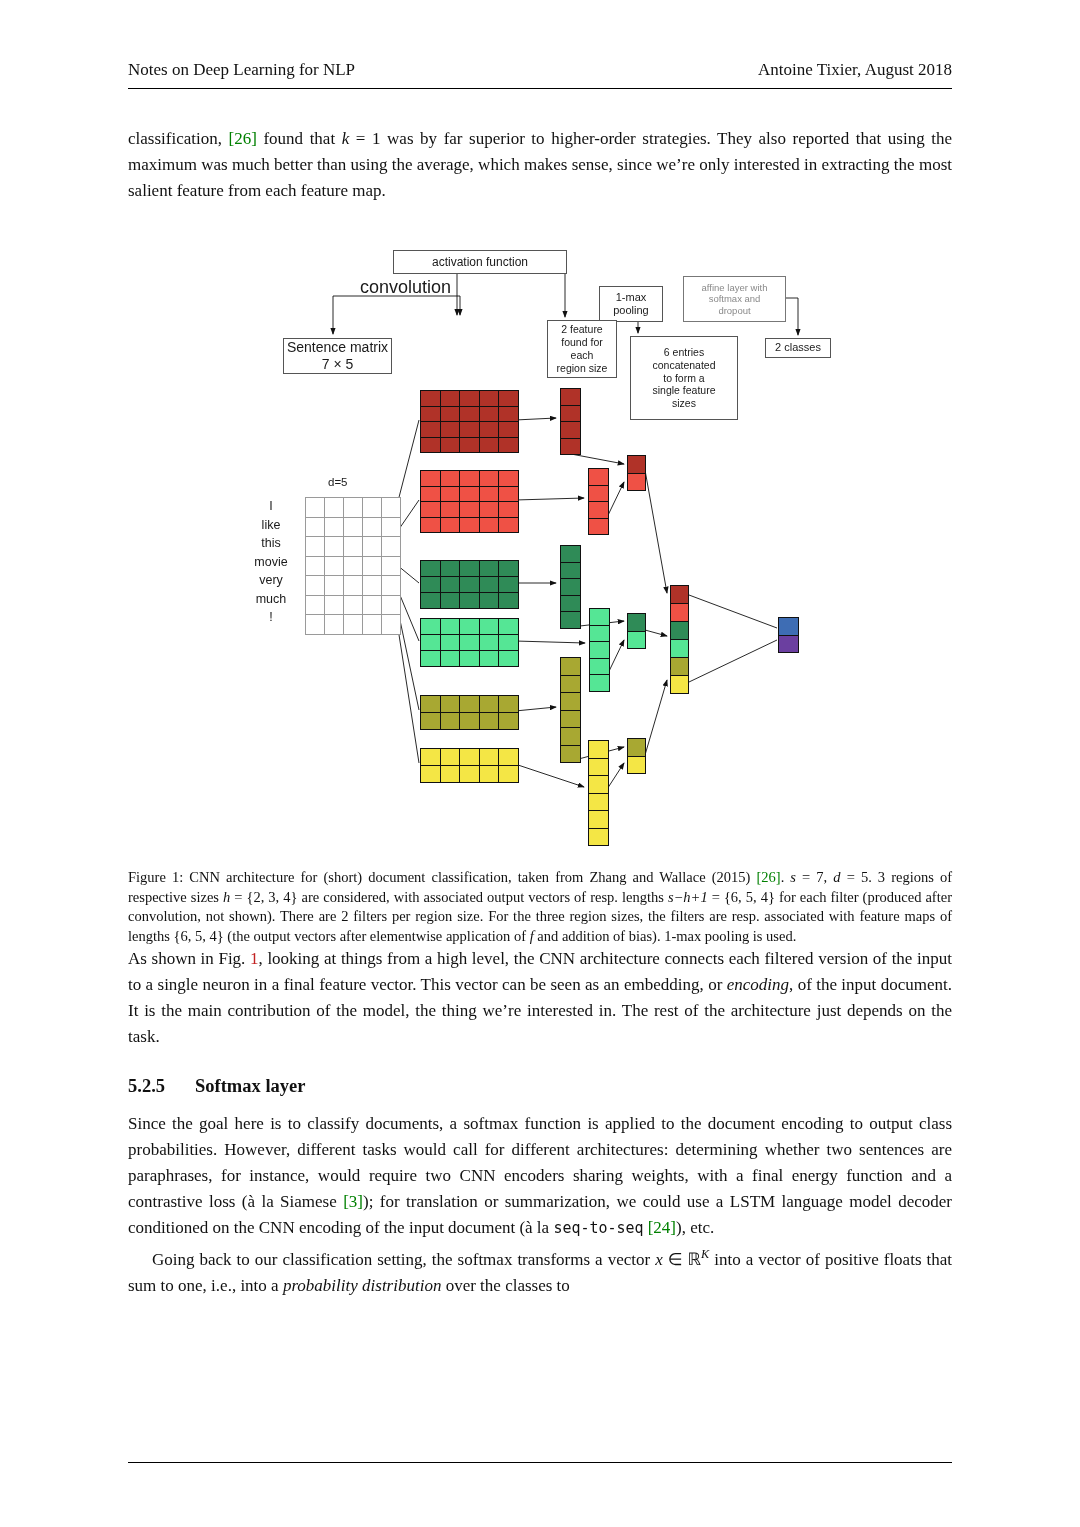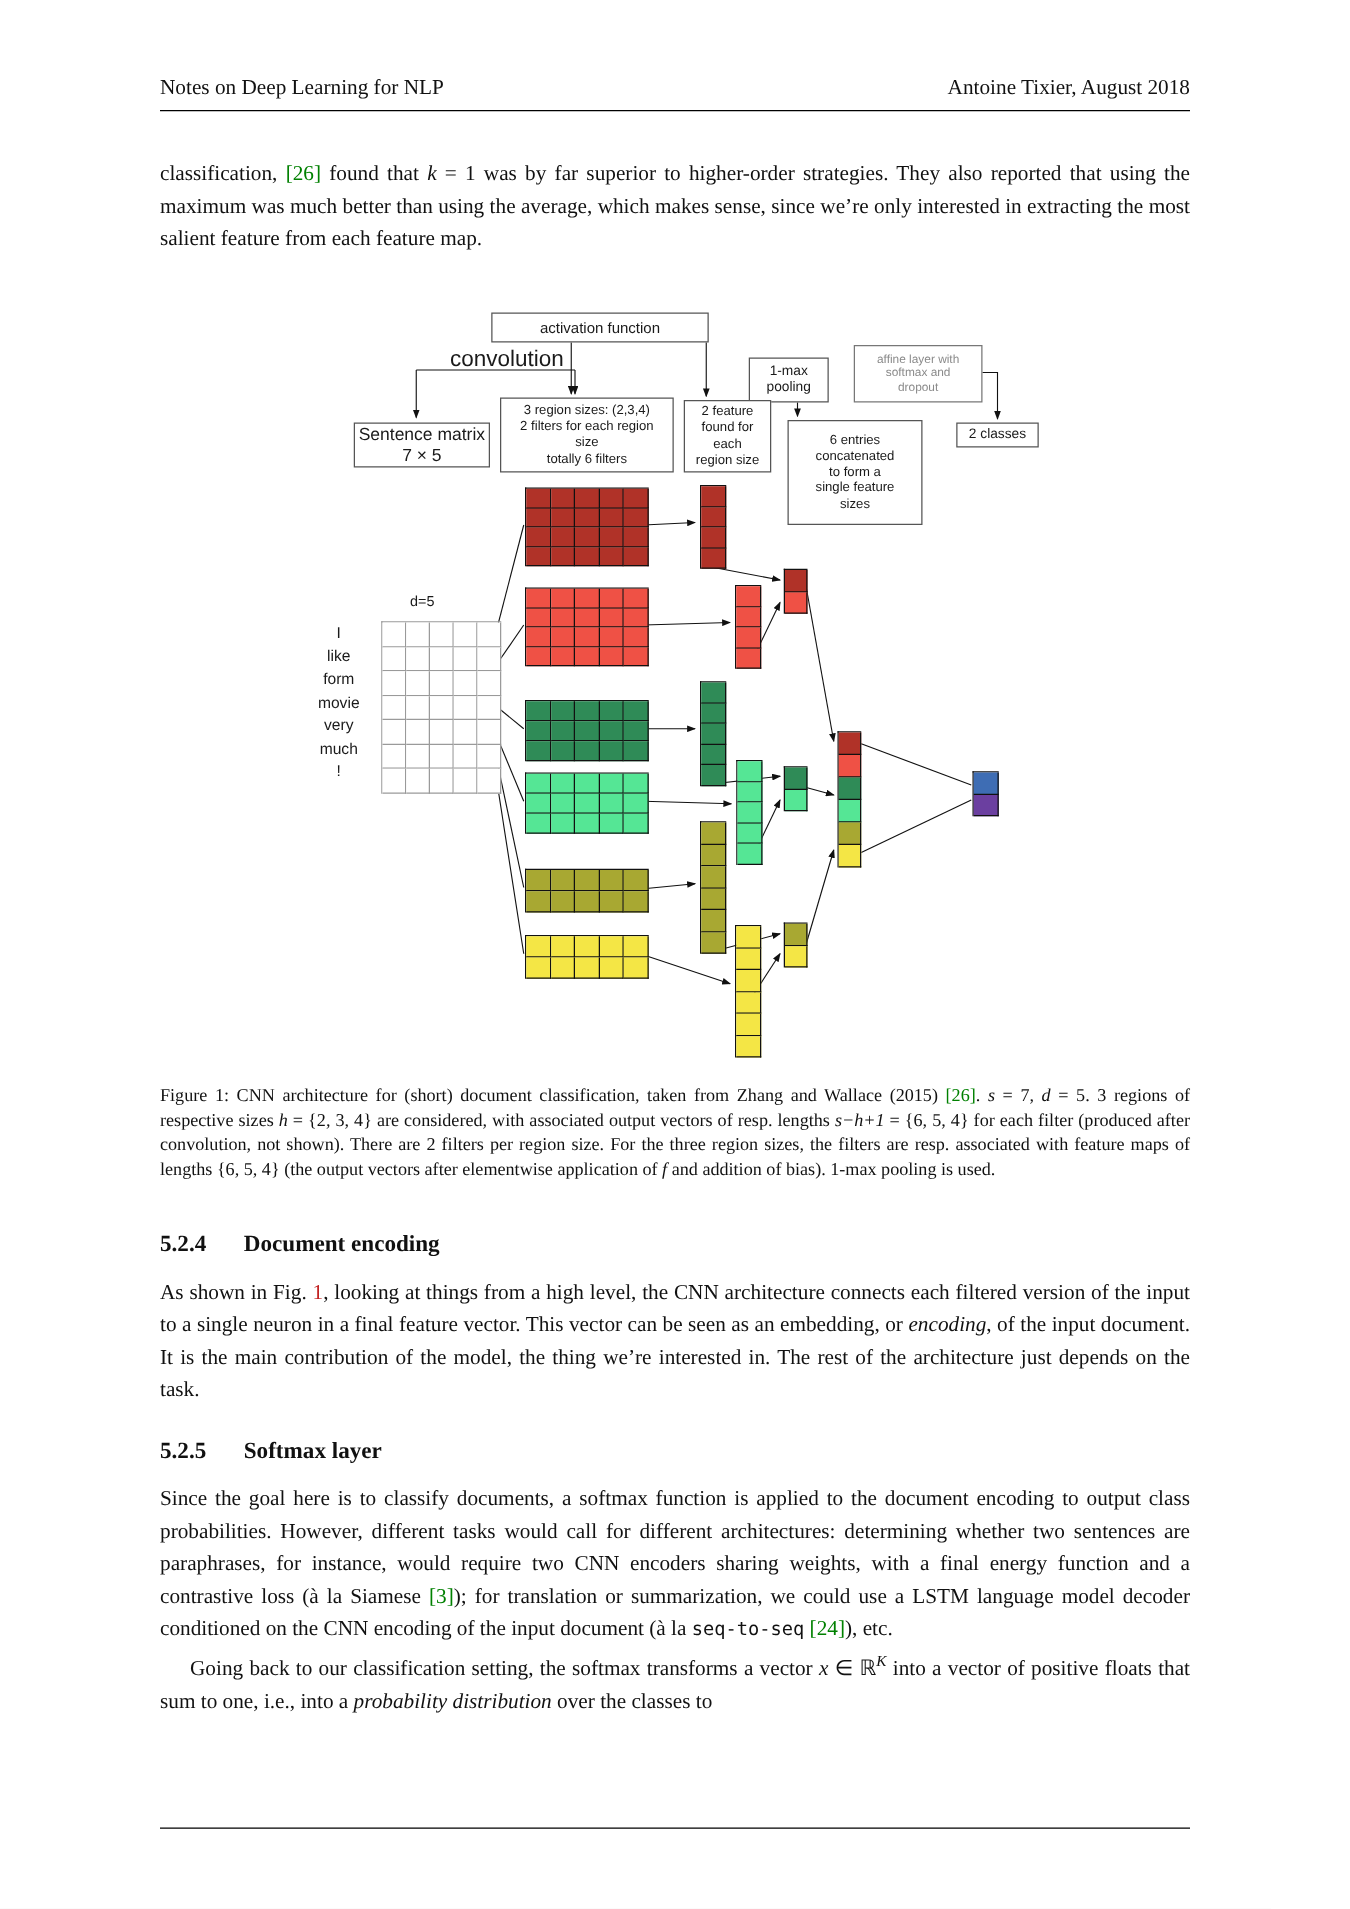--- a/index.html
+++ b/index.html
@@ -91,26 +91,20 @@
         </div>
         <div class="fig-box muted" style="left: 683px; top: 36px; width: 101px; height: 44px; font-size: 9.5px;">
           <div>affine layer with</div>
           <div>softmax and</div>
           <div>dropout</div>
         </div>
         <div class="fig-box" style="left: 283px; top: 98px; width: 107px; height: 34px; font-size: 14px;">
           <div>Sentence matrix</div>
           <div>7 × 5</div>
         </div>
-        <div class="fig-box" style="left: 400px; top: 78px; width: 137px; height: 58px; font-size: 10.5px;">
-          <div>3 region sizes: (2,3,4)</div>
-          <div>2 filters for each region</div>
-          <div>size</div>
-          <div>totally 6 filters</div>
-        </div>
         <div class="fig-box" style="left: 547px; top: 80px; width: 68px; height: 56px; font-size: 10.5px;">
           <div>2 feature</div>
           <div>found for</div>
           <div>each</div>
           <div>region size</div>
         </div>
         <div class="fig-box" style="left: 630px; top: 96px; width: 106px; height: 82px; font-size: 10.5px;">
           <div>6 entries</div>
           <div>concatenated</div>
           <div>to form a</div>
@@ -118,21 +112,21 @@
           <div>sizes</div>
         </div>
         <div class="fig-box" style="left: 765px; top: 98px; width: 64px; height: 18px; font-size: 11px;">
           <div>2 classes</div>
         </div>
         <div class="fig-label" style="left: 360px; top: 37px; font-size: 18px;">convolution</div>
         <div class="fig-label" style="left: 328px; top: 236px; font-size: 11.5px;">d=5</div>
         <div class="fig-words" style="left: 244px; top: 257px; width: 54px; font-size: 12.5px;">
           <div style="height: 18.5px; line-height: 18.5px;">I</div>
           <div style="height: 18.5px; line-height: 18.5px;">like</div>
-          <div style="height: 18.5px; line-height: 18.5px;">form</div>
+          <div style="height: 18.5px; line-height: 18.5px;">this</div>
           <div style="height: 18.5px; line-height: 18.5px;">movie</div>
           <div style="height: 18.5px; line-height: 18.5px;">very</div>
           <div style="height: 18.5px; line-height: 18.5px;">much</div>
           <div style="height: 18.5px; line-height: 18.5px;">!</div>
         </div>
         <div class="fig-grid" style="left: 305px; top: 257px; border-left: 1px solid rgb(154, 154, 154); border-top: 1px solid rgb(154, 154, 154);">
           <div style="display: flex;">
             <div style="width: 18px; height: 18.5px; background: rgb(255, 255, 255); border-right: 1px solid rgb(154, 154, 154); border-bottom: 1px solid rgb(154, 154, 154);"></div>
             <div style="width: 18px; height: 18.5px; background: rgb(255, 255, 255); border-right: 1px solid rgb(154, 154, 154); border-bottom: 1px solid rgb(154, 154, 154);"></div>
             <div style="width: 18px; height: 18.5px; background: rgb(255, 255, 255); border-right: 1px solid rgb(154, 154, 154); border-bottom: 1px solid rgb(154, 154, 154);"></div>
@@ -383,23 +377,20 @@
           <div style="width: 17px; height: 17px; background: rgb(244, 230, 69); border-right: 1px solid rgb(17, 17, 17); border-bottom: 1px solid rgb(17, 17, 17);"></div>
         </div>
         <div class="fig-col" style="left: 778px; top: 377px; border-left: 1px solid rgb(17, 17, 17); border-top: 1px solid rgb(17, 17, 17);">
           <div style="width: 19px; height: 16.5px; background: rgb(62, 109, 180); border-right: 1px solid rgb(17, 17, 17); border-bottom: 1px solid rgb(17, 17, 17);"></div>
           <div style="width: 19px; height: 16.5px; background: rgb(107, 63, 160); border-right: 1px solid rgb(17, 17, 17); border-bottom: 1px solid rgb(17, 17, 17);"></div>
         </div>
       </div>
 
     <p class="caption"><span class="seg-plain">Figure 1:  CNN architecture for (short) document classification, taken from Zhang and Wallace (2015) </span><span class="seg-cite">[26]</span><span class="seg-plain">. </span><span class="seg-m">s</span><span class="seg-plain"> = 7, </span><span class="seg-m">d</span><span class="seg-plain"> = 5. 3 regions of respective sizes </span><span class="seg-m">h</span><span class="seg-plain"> = {2, 3, 4} are considered, with associated output vectors of resp. lengths </span><span class="seg-m">s−h+1</span><span class="seg-plain"> = {6, 5, 4} for each filter (produced after convolution, not shown). There are 2 filters per region size. For the three region sizes, the filters are resp. associated with feature maps of lengths {6, 5, 4} (the output vectors after elementwise application of </span><span class="seg-m">f</span><span class="seg-plain"> and addition of bias). 1-max pooling is used.</span></p>
 
-    <div class="section-heading">
-      <span class="sec-num">5.2.4</span><span class="sec-title">Document encoding</span>
-    </div>
     <p class="par"><span class="seg-plain">As shown in Fig. </span><span class="seg-ref">1</span><span class="seg-plain">, looking at things from a high level, the CNN architecture connects each filtered version of the input to a single neuron in a final feature vector. This vector can be seen as an embedding, or </span><span class="seg-i">encoding</span><span class="seg-plain">, of the input document. It is the main contribution of the model, the thing we’re interested in. The rest of the architecture just depends on the task.</span></p>
 
     <div class="section-heading second">
       <span class="sec-num">5.2.5</span><span class="sec-title">Softmax layer</span>
     </div>
     <p class="par"><span class="seg-plain">Since the goal here is to classify documents, a softmax function is applied to the document encoding to output class probabilities. However, different tasks would call for different architectures: determining whether two sentences are paraphrases, for instance, would require two CNN encoders sharing weights, with a final energy function and a contrastive loss (à la Siamese </span><span class="seg-cite">[3]</span><span class="seg-plain">); for translation or summarization, we could use a LSTM language model decoder conditioned on the CNN encoding of the input document (à la </span><span class="seg-tt">seq-to-seq</span><span class="seg-plain"> </span><span class="seg-cite">[24]</span><span class="seg-plain">), etc.</span></p>
     <p class="par indent"><span class="seg-plain">Going back to our classification setting, the softmax transforms a vector </span><span class="seg-m">x</span><span class="seg-plain"> ∈ ℝ</span><span class="seg-msup">K</span><span class="seg-plain"> into a vector of positive floats that sum to one, i.e., into a </span><span class="seg-i">probability distribution</span><span class="seg-plain"> over the classes to</span></p>
   </div>
 
   <div class="footer-rule"></div>

